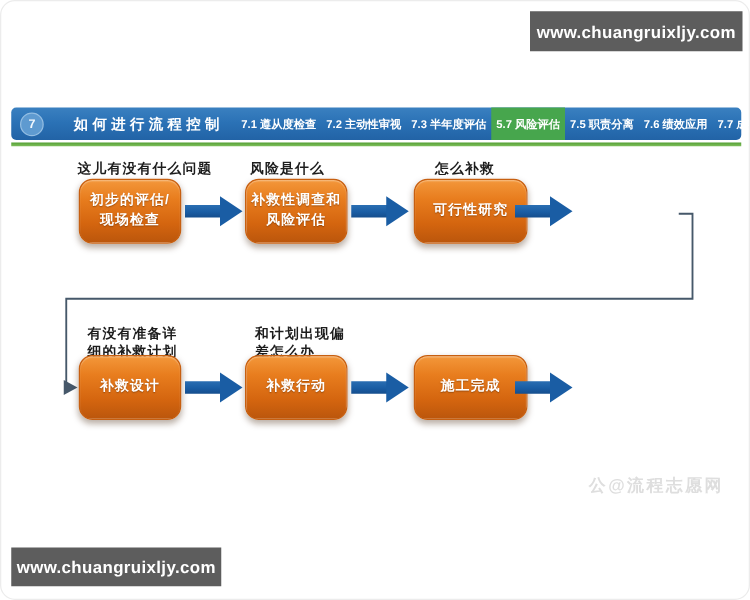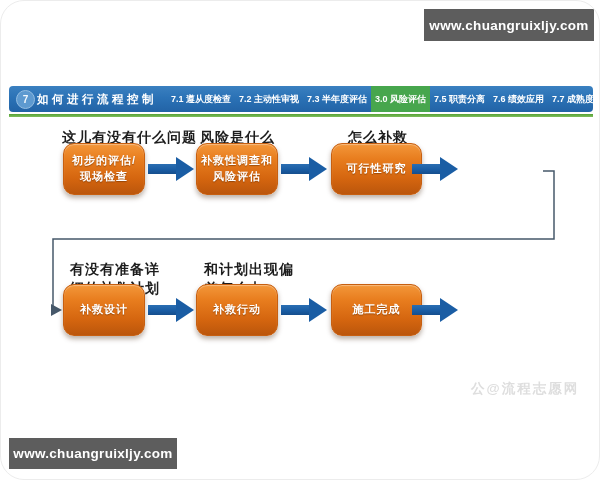--- a/index.html
+++ b/index.html
@@ -1,19 +1,19 @@
 <!DOCTYPE html>
 <html><head>
 <meta charset="utf-8">
 <style>
   html,body{margin:0;padding:0;background:#ffffff;}
   body{font-family:"Liberation Sans","DejaVu Sans",sans-serif;}
   .page{
     position:relative;width:600px;height:480px;background:#ffffff;
-    border:1px solid #ececec;border-radius:24px;overflow:hidden;box-sizing:border-box;
+    border:1px solid #ececec;border-radius:12px;overflow:hidden;box-sizing:border-box;
   }
 
   
   .banner{
     position:absolute;background:#5d5d5d;color:#ffffff;
     display:flex;align-items:center;justify-content:center;
     font-size:13.5px;font-weight:bold;letter-spacing:0.3px;
   }
   .banner-top{left:423px;top:8px;width:170px;height:32px;}
   .banner-bottom{left:8px;top:437px;width:168px;height:31px;}
@@ -23,42 +23,42 @@
     position:absolute;left:8px;top:85px;width:584px;height:26px;
     background:linear-gradient(180deg,#3a80c0 0%,#2b72b6 45%,#2263a6 100%);
     border-radius:4px;display:flex;align-items:center;color:#ffffff;box-sizing:border-box;
   }
   .num-circle{
     flex:0 0 auto;width:17px;height:17px;margin-left:7px;border-radius:50%;
     background:#5e9ad0;border:1px solid #93bde2;color:#f2f8fd;
     font-size:10px;font-weight:bold;display:flex;align-items:center;justify-content:center;
   }
   .header-title{
-    margin-left:2px;font-size:11.5px;font-weight:bold;letter-spacing:3.5px;white-space:nowrap;
+    margin-left:24px;font-size:11.5px;font-weight:bold;letter-spacing:3.5px;white-space:nowrap;
   }
   .tabs{
     flex:1;display:flex;align-items:center;justify-content:space-between;
     height:100%;margin-left:10px;padding-right:5px;
   }
   .tab{
     height:100%;display:flex;align-items:center;padding:0 4px;
     font-size:9px;font-weight:bold;white-space:nowrap;cursor:default;
   }
   .tab.active{background:#47a64d;}
   .header-underline{
     position:absolute;left:8px;top:113px;width:584px;height:3px;
     background:linear-gradient(180deg,#55a035 0%,#7fbf5d 100%);
   }
 
   
   .connector{position:absolute;left:0;top:0;width:600px;height:480px;pointer-events:none;}
 
   
   .q{
-    position:absolute;color:#1d1d1d;font-size:14px;font-weight:bold;
+    position:absolute;color:#1d1d1d;font-size:11px;font-weight:bold;
     letter-spacing:1px;line-height:1.35;white-space:pre-line;
   }
   .q1{left:61px;top:127px;}
   .q2{left:199px;top:127px;}
   .q3{left:347px;top:127px;}
   .q5{left:69px;top:259px;}
   .q6{left:203px;top:259px;}
   .q7{left:345px;top:259px;}
 
   
@@ -106,21 +106,21 @@
     <span>www.chuangruixljy.com</span>
   </div>
 
   <div class="header">
     <div class="num-circle">7</div>
     <div class="header-title">如何进行流程控制</div>
     <div class="tabs">
       <div class="tab">7.1 遵从度检查</div>
       <div class="tab">7.2 主动性审视</div>
       <div class="tab">7.3 半年度评估</div>
-      <div class="tab active">3.0 风险评估</div>
+      <div class="tab active">5.7 风险评估</div>
       <div class="tab">7.5 职责分离</div>
       <div class="tab">7.6 绩效应用</div>
       <div class="tab">7.7 成熟度评估</div>
     </div>
   </div>
   <div class="header-underline"></div>
 
   <svg class="connector" viewBox="0 0 600 480">
     <polyline points="542,170 553,170 553,238 52,238 52,309" fill="none" stroke="#46586a" stroke-width="1.5"></polyline>
     <polygon points="50,303 61,309 50,315" fill="#46586a"></polygon>

